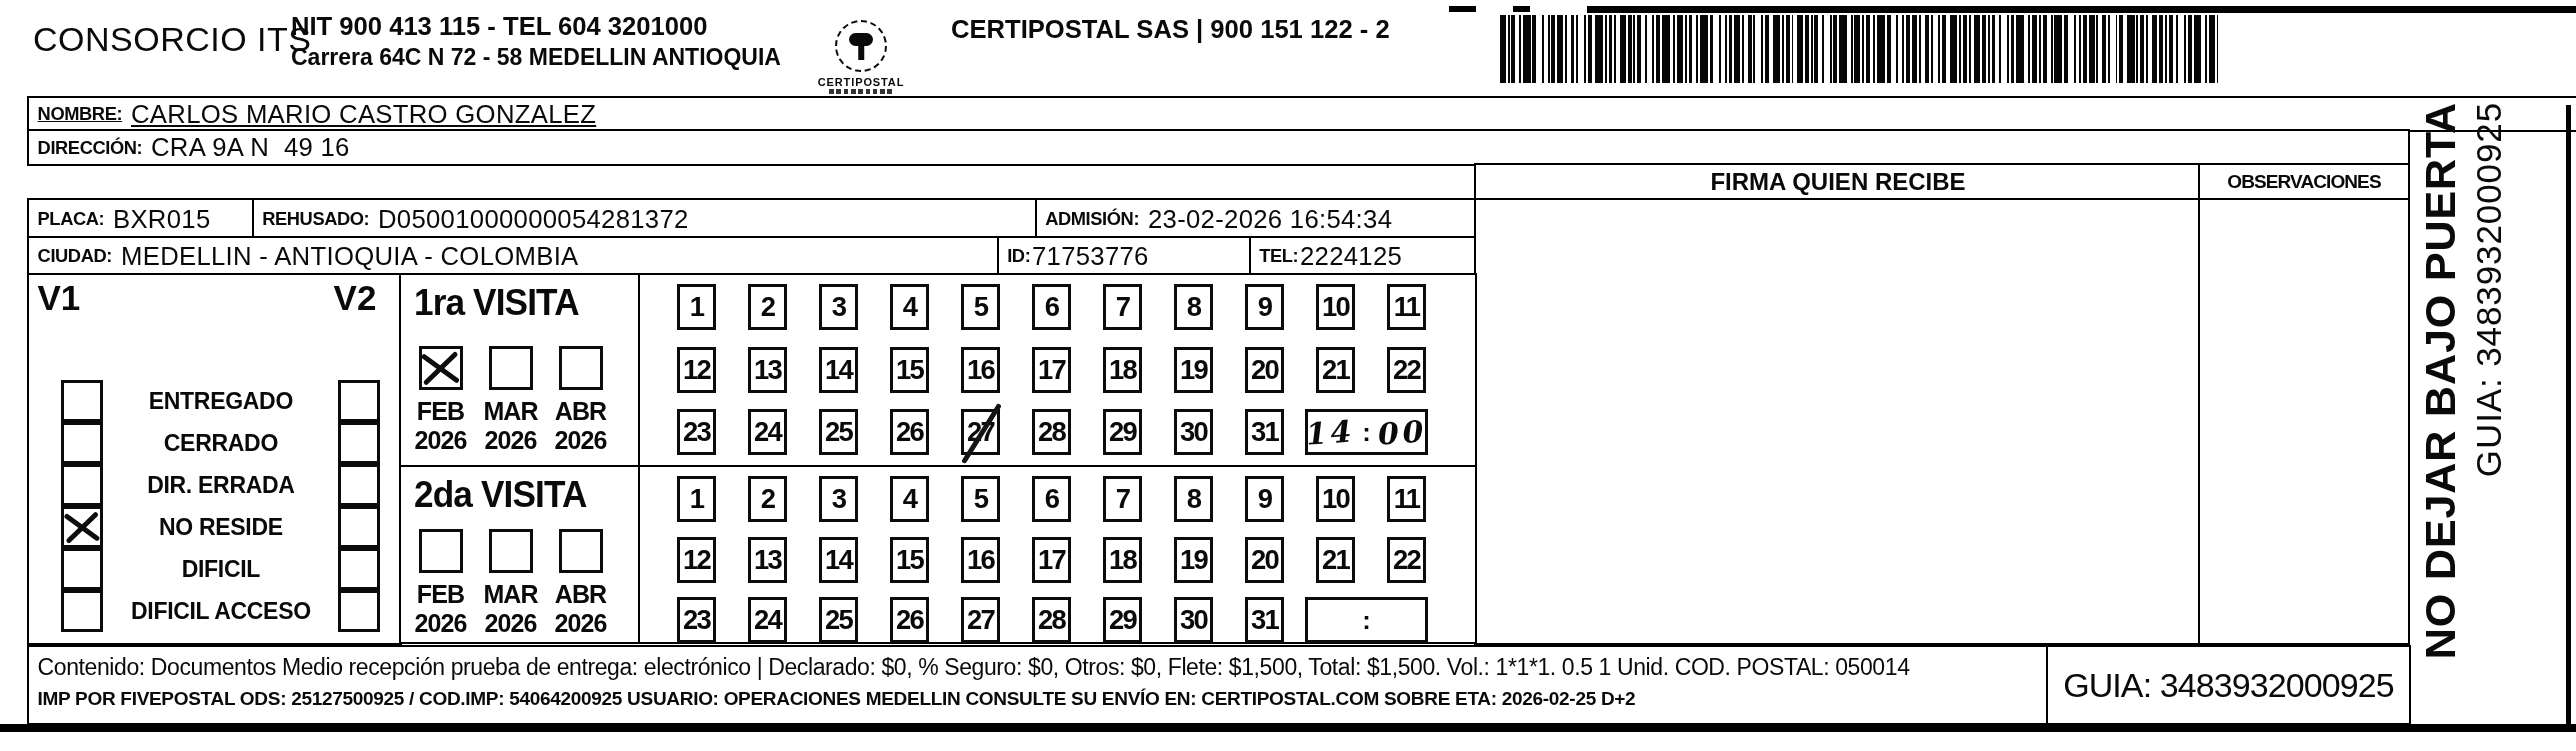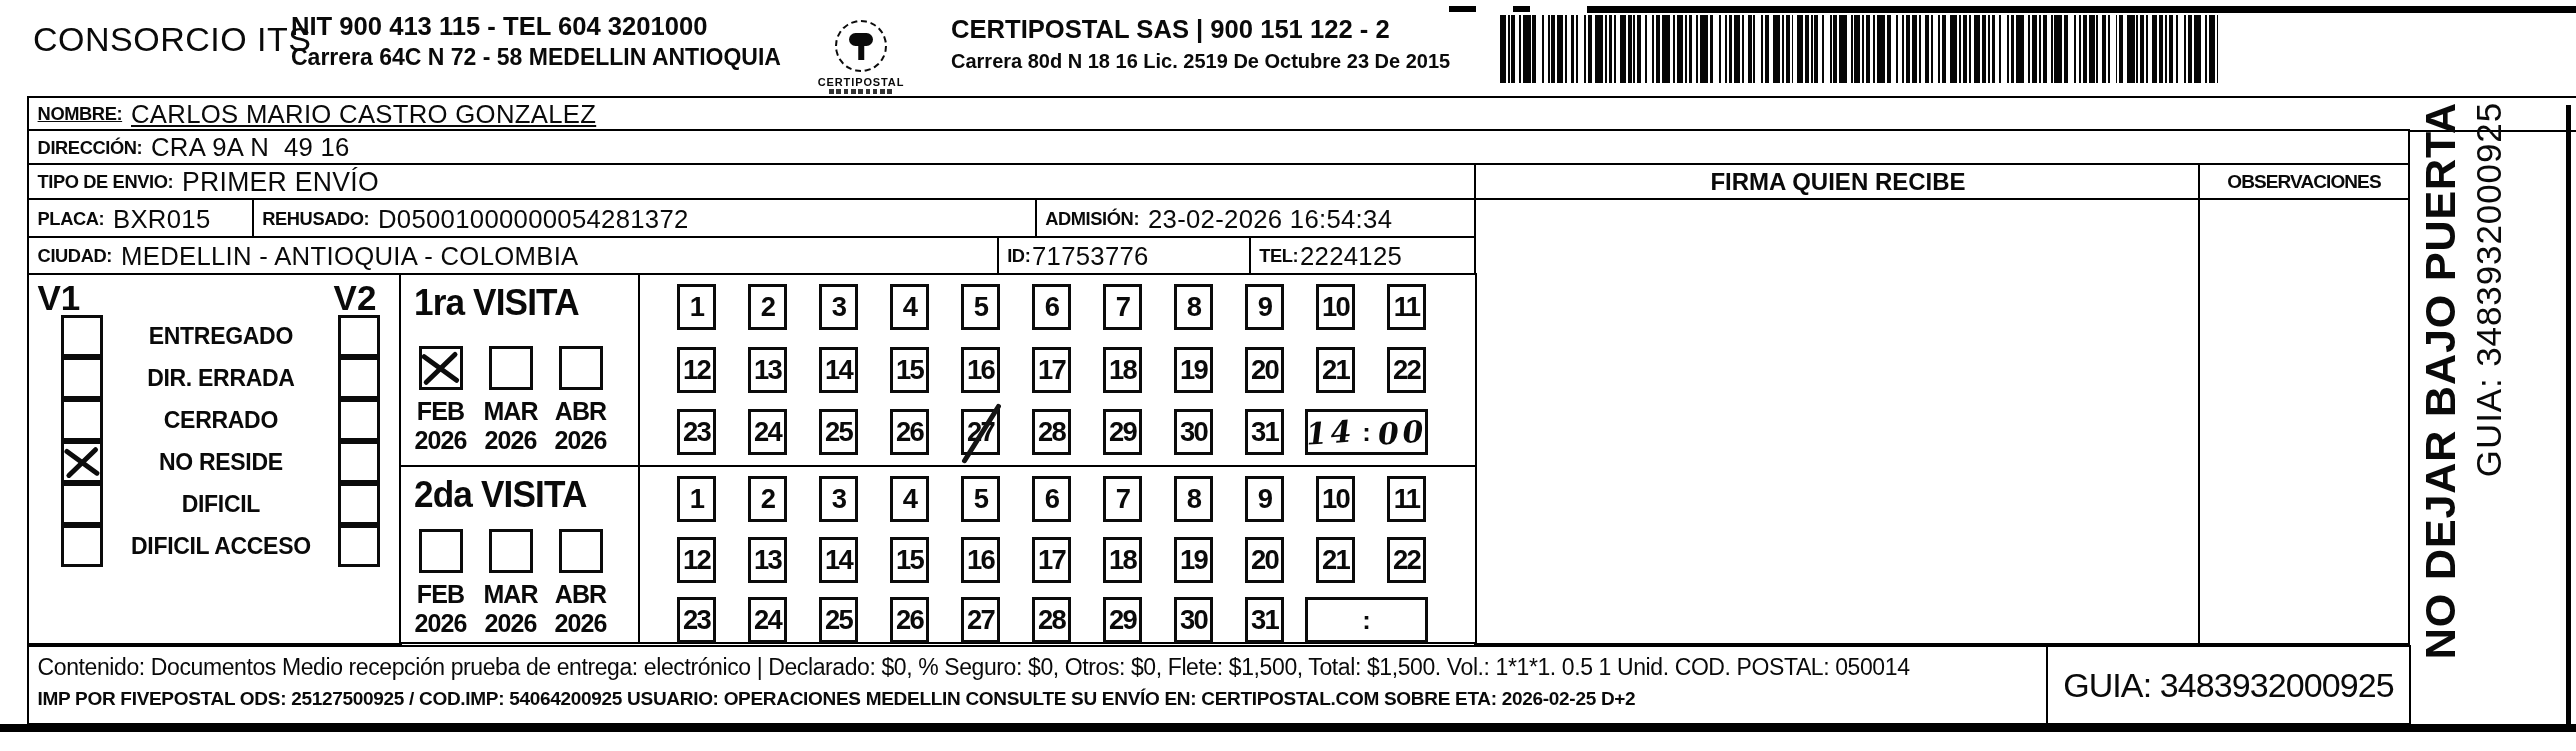--- a/index.html
+++ b/index.html
@@ -30,21 +30,21 @@
   .topdash{top:6.4px;height:5.5px;background:#000;}
   
   .cb{width:42px;height:42px;border:3.7px solid #0b0b0b;box-sizing:border-box;position:relative;
       background:#fff;flex:0 0 auto;}
   .cb.checked::before,.cb.checked::after{content:"";position:absolute;left:-10%;top:44%;width:118%;
       height:4.6px;background:#0c0c0c;border-radius:2.7px;}
   .cb.checked::before{transform:rotate(36deg);}
   .cb.checked::after{transform:rotate(-44deg);}
   .vhead{position:absolute;top:2.7px;font-size:35px;font-weight:700;}
   .srows{position:absolute;left:0;right:0;top:40px;bottom:11px;display:flex;flex-direction:column;
-         justify-content:flex-start;padding-left:12px;}
+         justify-content:flex-end;padding-left:12px;}
   .srow{display:flex;align-items:center;justify-content:space-between;padding:0 20px;}
   .slabel{flex:1;text-align:center;font-size:23px;font-weight:700;letter-spacing:-0.3px;}
   
   .vtitle{position:absolute;left:12.8px;top:7.3px;font-size:37px;font-weight:700;letter-spacing:-0.9px;
           transform:scaleX(.95);transform-origin:left;}
   .months{position:absolute;left:11px;display:flex;gap:13px;}
   .mcol{width:57px;text-align:center;}
   .mcol .cb{width:44px;height:44px;margin:0 auto;}
   .mname{font-size:25px;font-weight:700;margin-top:7.3px;letter-spacing:-0.9px;}
   .myear{font-size:25px;font-weight:700;letter-spacing:-0.9px;}
@@ -87,21 +87,20 @@
   <div class="abs logo">
     <div class="logo-circle">
       <div class="logo-glyph"></div>
         <div class="logo-stem"></div>
     </div>
     <div class="logo-name">CERTIPOSTAL</div>
     <div class="logo-sub"></div>
   </div>
   <div class="abs infoblk" style="left:951px;top:13.7px;">
     <div style="font-size:25.6px;">CERTIPOSTAL SAS | 900 151 122 - 2</div>
-    <div style="font-size:20px;margin-top:3.7px;">Carrera 80d N 18 16  Lic. 2519 De Octubre 23 De 2015</div>
   </div>
   <div class="abs barcode">
       <div style="flex: 0 0 auto; width: 5.8px; background: rgb(6, 6, 6);"></div>
       <div style="flex: 0 0 auto; width: 1.9px; background: transparent;"></div>
       <div style="flex: 0 0 auto; width: 1.9px; background: rgb(6, 6, 6);"></div>
       <div style="flex: 0 0 auto; width: 1.9px; background: transparent;"></div>
       <div style="flex: 0 0 auto; width: 3.8px; background: rgb(6, 6, 6);"></div>
       <div style="flex: 0 0 auto; width: 3.8px; background: transparent;"></div>
       <div style="flex: 0 0 auto; width: 1.9px; background: rgb(6, 6, 6);"></div>
       <div style="flex: 0 0 auto; width: 1.9px; background: transparent;"></div>
@@ -329,24 +328,20 @@
   <div class="abs topdash" style="left:1449px;width:27.4px;"></div>
   <div class="abs topdash" style="left:1513px;width:16.5px;"></div>
 
   <div class="cell frow" style="left:27.4px;top:96px;width:2557px;height:36px;text-decoration:underline;">
     <span class="lbl">NOMBRE:</span>
     <span class="val">CARLOS MARIO CASTRO GONZALEZ</span>
   </div>
   <div class="cell frow" style="left:27.4px;top:129px;width:2383px;height:37px;">
     <span class="lbl">DIRECCIÓN:</span>
     <span class="val">CRA 9A N  49 16</span>
-  </div>
-  <div class="cell frow" style="left:27.4px;top:163px;width:1450px;height:38px;">
-    <span class="lbl">TIPO DE ENVIO:</span>
-    <span class="val" style="font-size:27.4px;">PRIMER ENVÍO</span>
   </div>
   <div class="cell hdrcell" style="left:1474px;top:163px;width:728px;height:38px;font-size:24px;">
     <span>FIRMA QUIEN RECIBE</span>
   </div>
   <div class="cell hdrcell" style="left:2198px;top:163px;width:212px;height:38px;font-size:19px;letter-spacing:-0.9px;">
     <span>OBSERVACIONES</span>
   </div>
 
   <div class="cell frow" style="left:27.4px;top:198px;width:229px;height:42px;">
     <span class="lbl">PLACA:</span>
@@ -382,27 +377,27 @@
     <div class="srows">
 
         <div class="srow">
           <div class="cb"></div>
           <div class="slabel">ENTREGADO</div>
           <div class="cb"></div>
         </div>
 
         <div class="srow">
           <div class="cb"></div>
+          <div class="slabel">CERRADO</div>
+          <div class="cb"></div>
+        </div>
+
+        <div class="srow">
+          <div class="cb"></div>
           <div class="slabel">DIR. ERRADA</div>
-          <div class="cb"></div>
-        </div>
-
-        <div class="srow">
-          <div class="cb"></div>
-          <div class="slabel">CERRADO</div>
           <div class="cb"></div>
         </div>
 
         <div class="srow">
           <div class="cb checked"></div>
           <div class="slabel">NO RESIDE</div>
           <div class="cb"></div>
         </div>
 
         <div class="srow">

